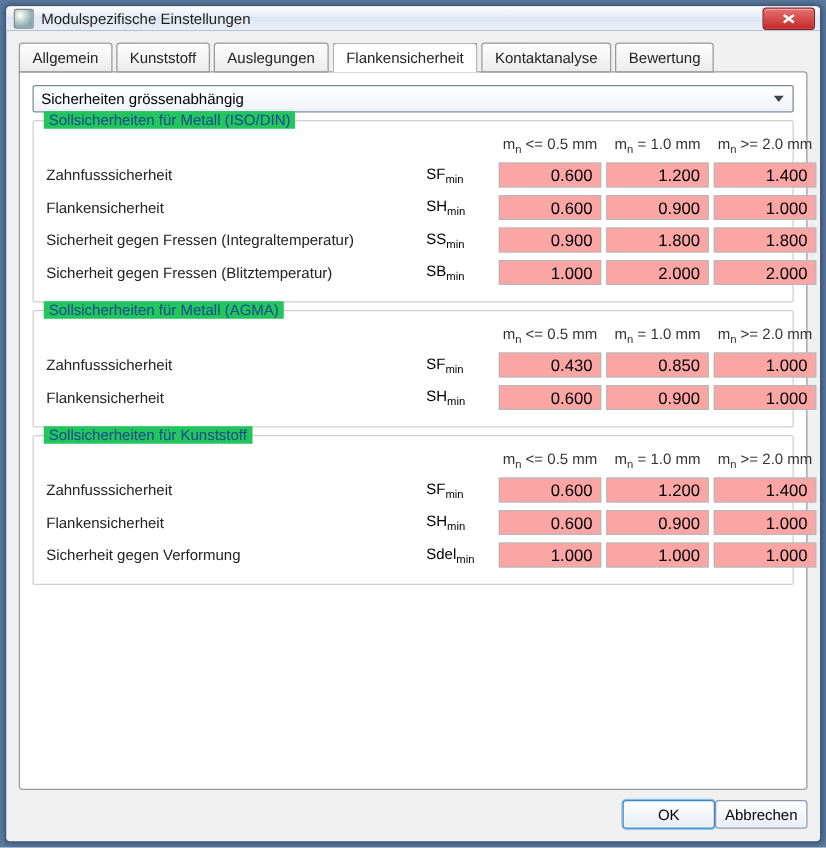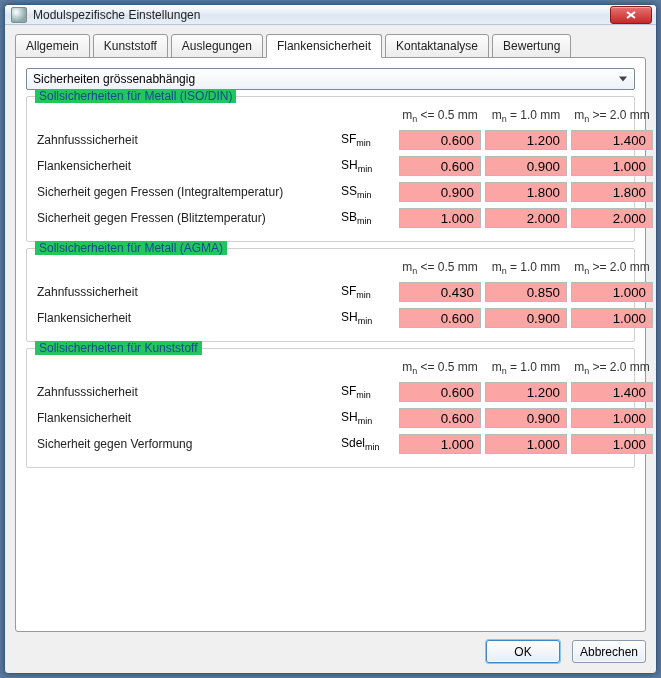--- a/index.html
+++ b/index.html
@@ -135,21 +135,21 @@
   .val {
     height: 20px;
     border: 1px solid #b9b9b9;
     padding: 0 6px;
     text-align: right;
     background: #fca5a5;
     line-height: 18px;
   }
   
   .buttons {
-    display: flex; justify-content: flex-end; gap: 12px;
+    display: flex; justify-content: flex-end; gap: 0;
     padding-top: 8px;
   }
   .btn {
     min-width: 74px; height: 23px;
     border: 1px solid #8a9aae;
     border-radius: 3px;
     background: linear-gradient(#fefefe,#e7eef7);
     display: flex; align-items: center; justify-content: center;
     cursor: pointer;
     box-shadow: inset 0 0 0 1px rgba(255,255,255,.6);

